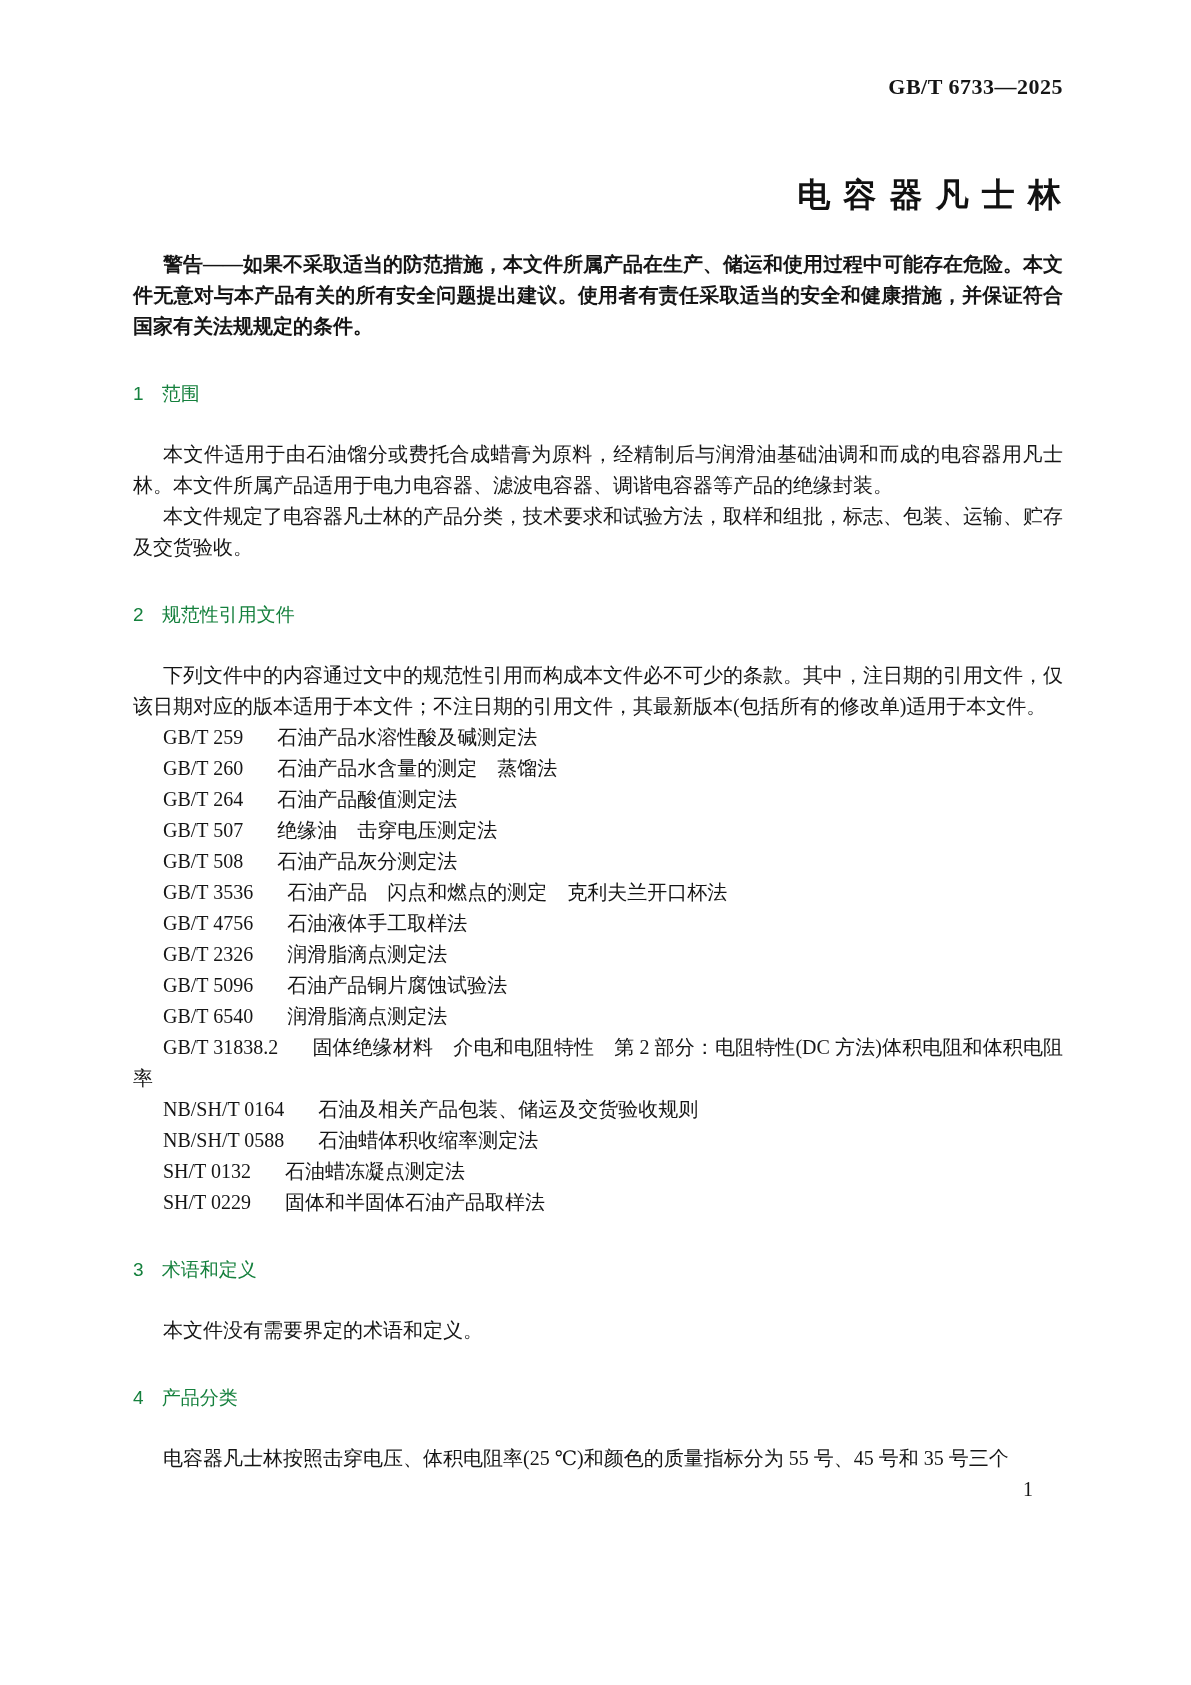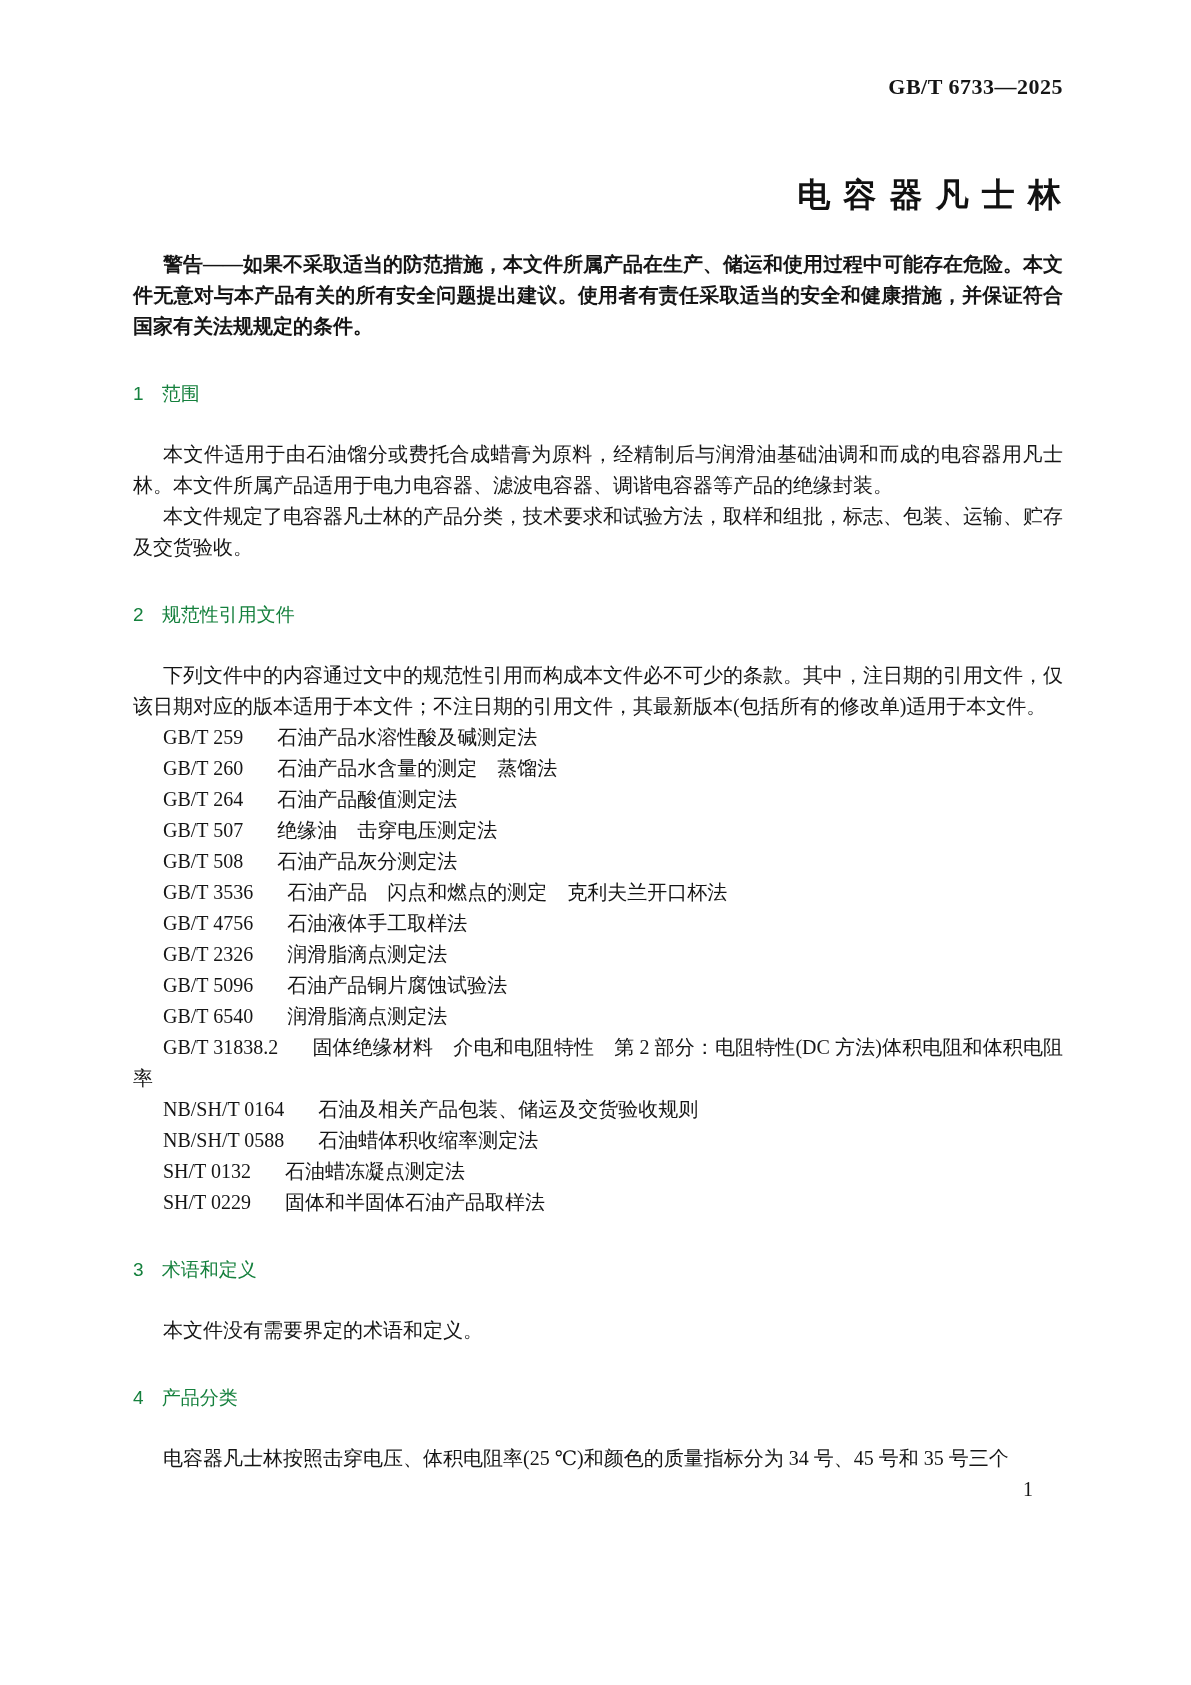--- a/index.html
+++ b/index.html
@@ -167,19 +167,19 @@
     <div>
         <p class="body-p">本文件没有需要界定的术语和定义。</p>
       </div>
   </section>
 
   <section>
     <h2 class="sec-heading">
       <span class="sec-num">4</span><span class="sec-title">产品分类</span>
     </h2>
     <div>
-        <p class="body-p">电容器凡士林按照击穿电压、体积电阻率(25 ℃)和颜色的质量指标分为 34 号、45 号和 35 号三个</p>
+        <p class="body-p">电容器凡士林按照击穿电压、体积电阻率(25 ℃)和颜色的质量指标分为 55 号、45 号和 35 号三个</p>
       </div>
   </section>
 
   <p class="page-number">1</p>
 
 </div>
 
 </body></html>

